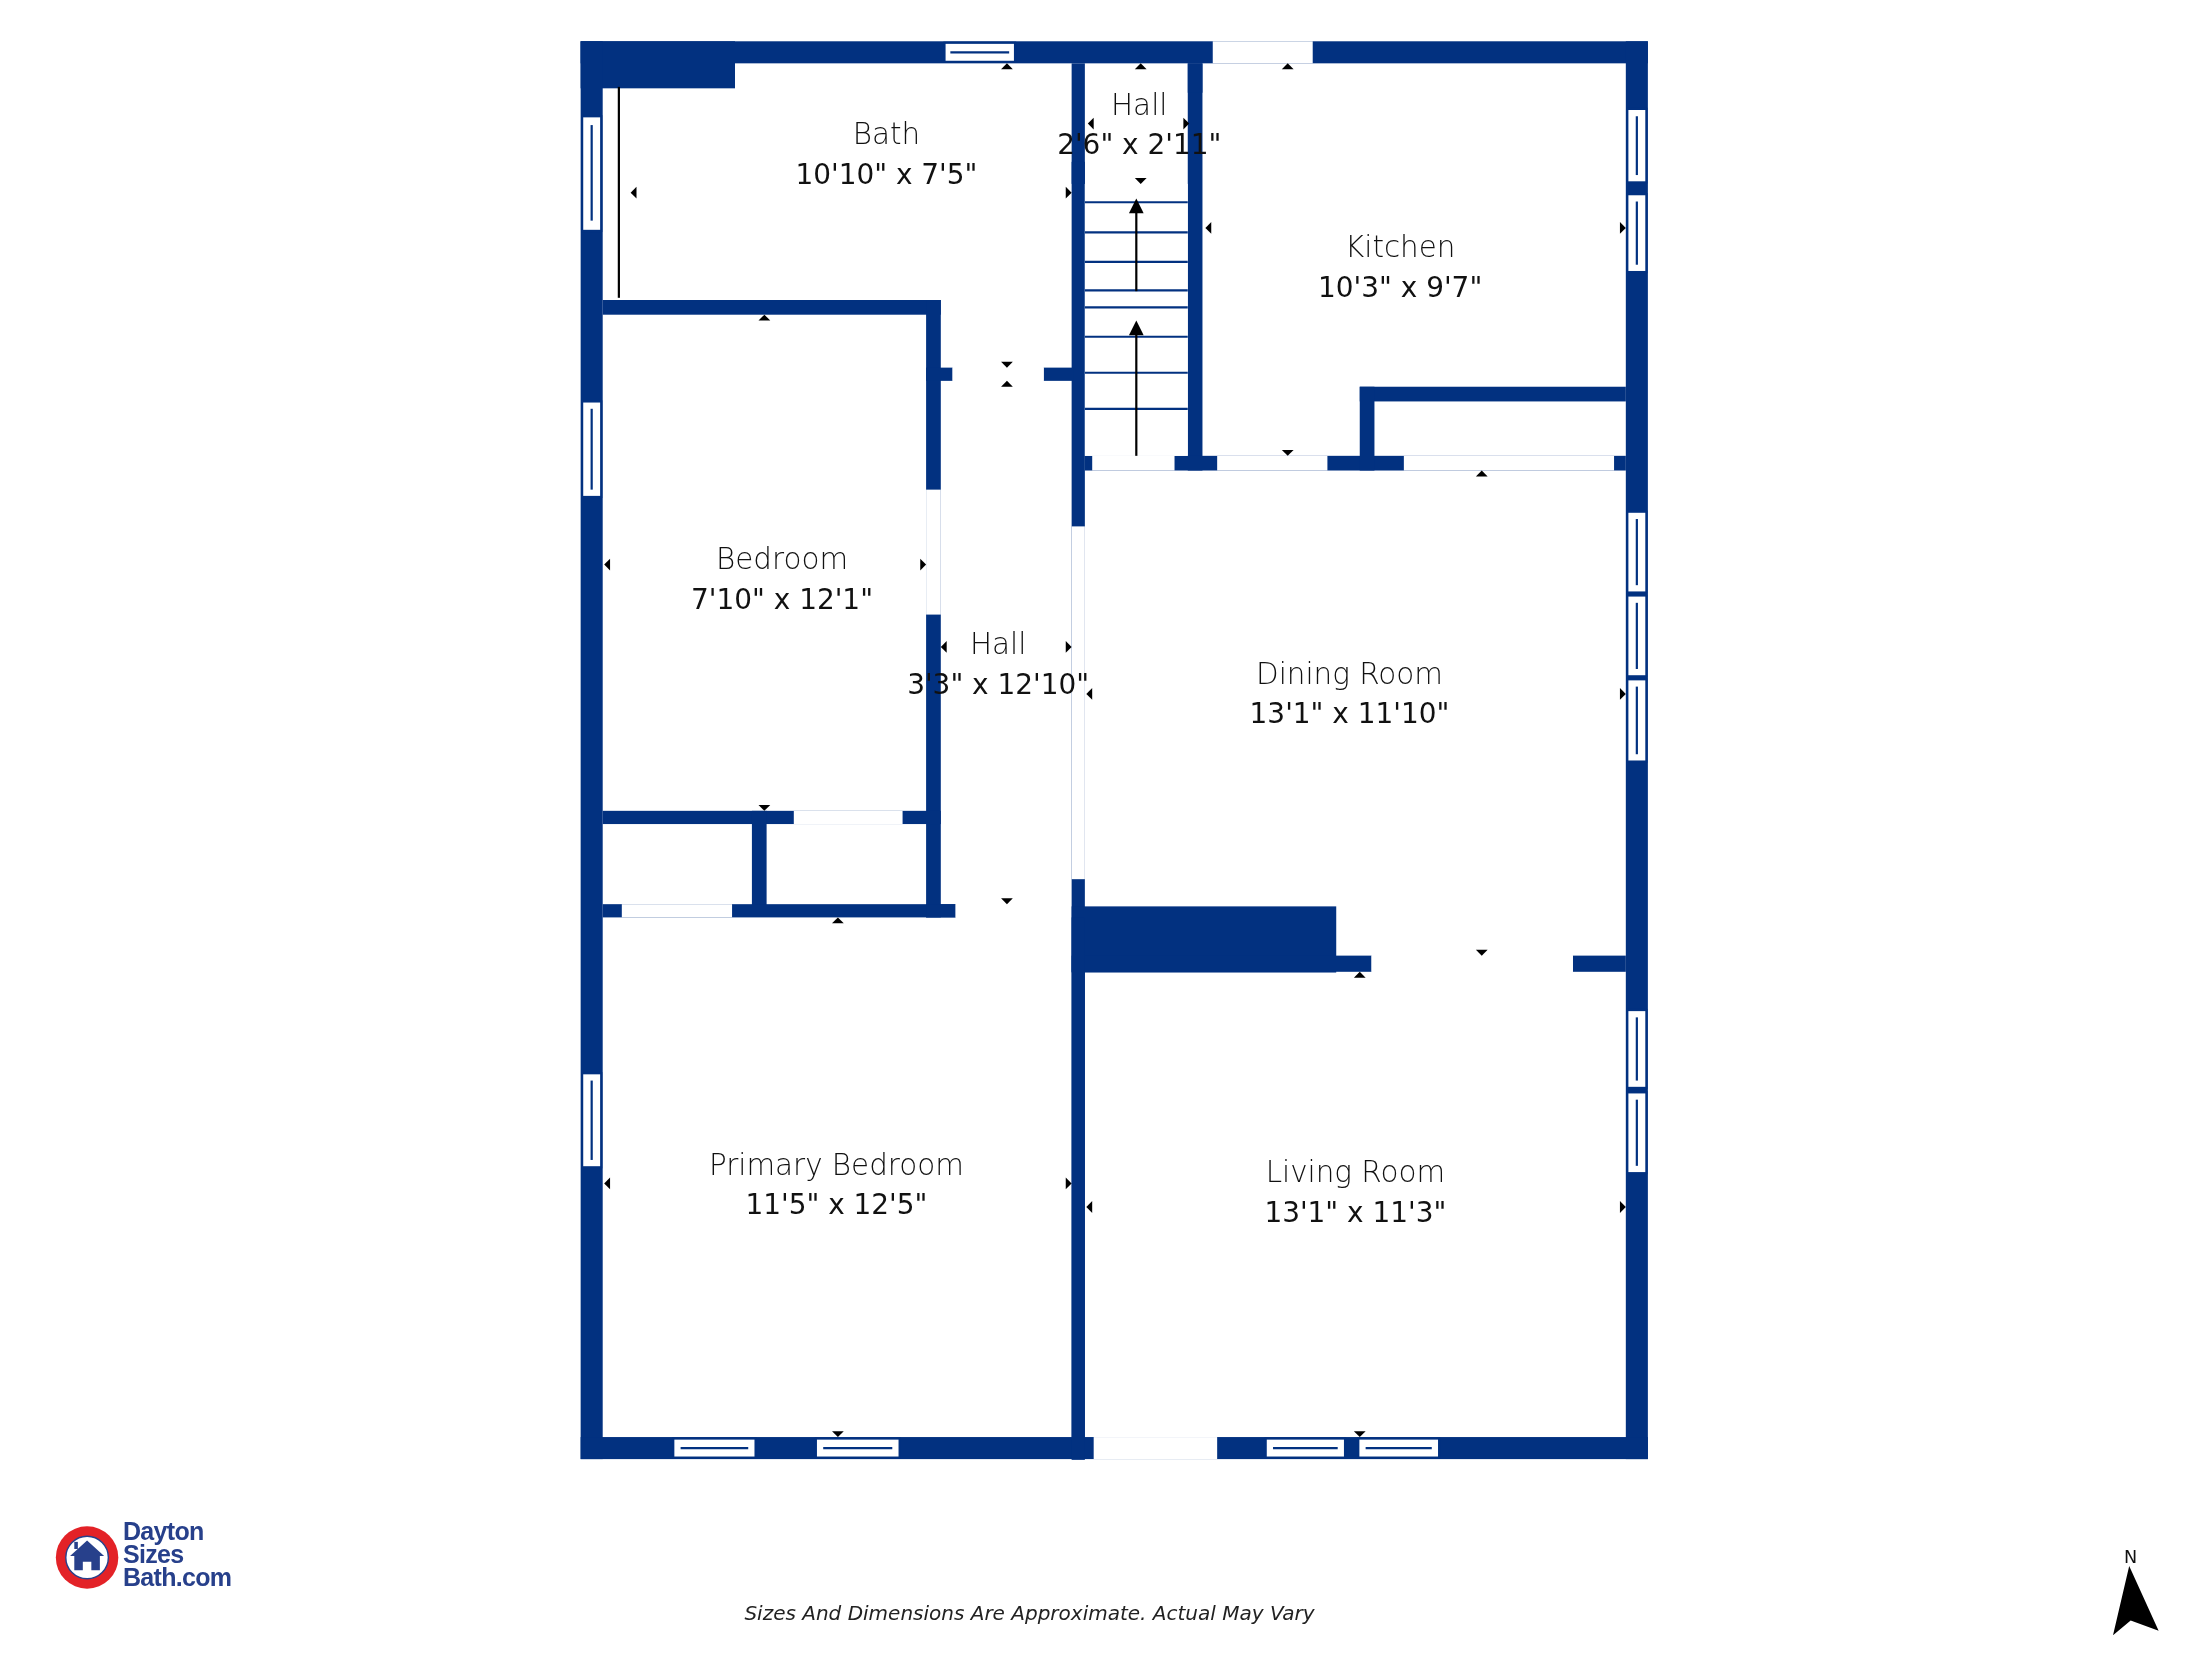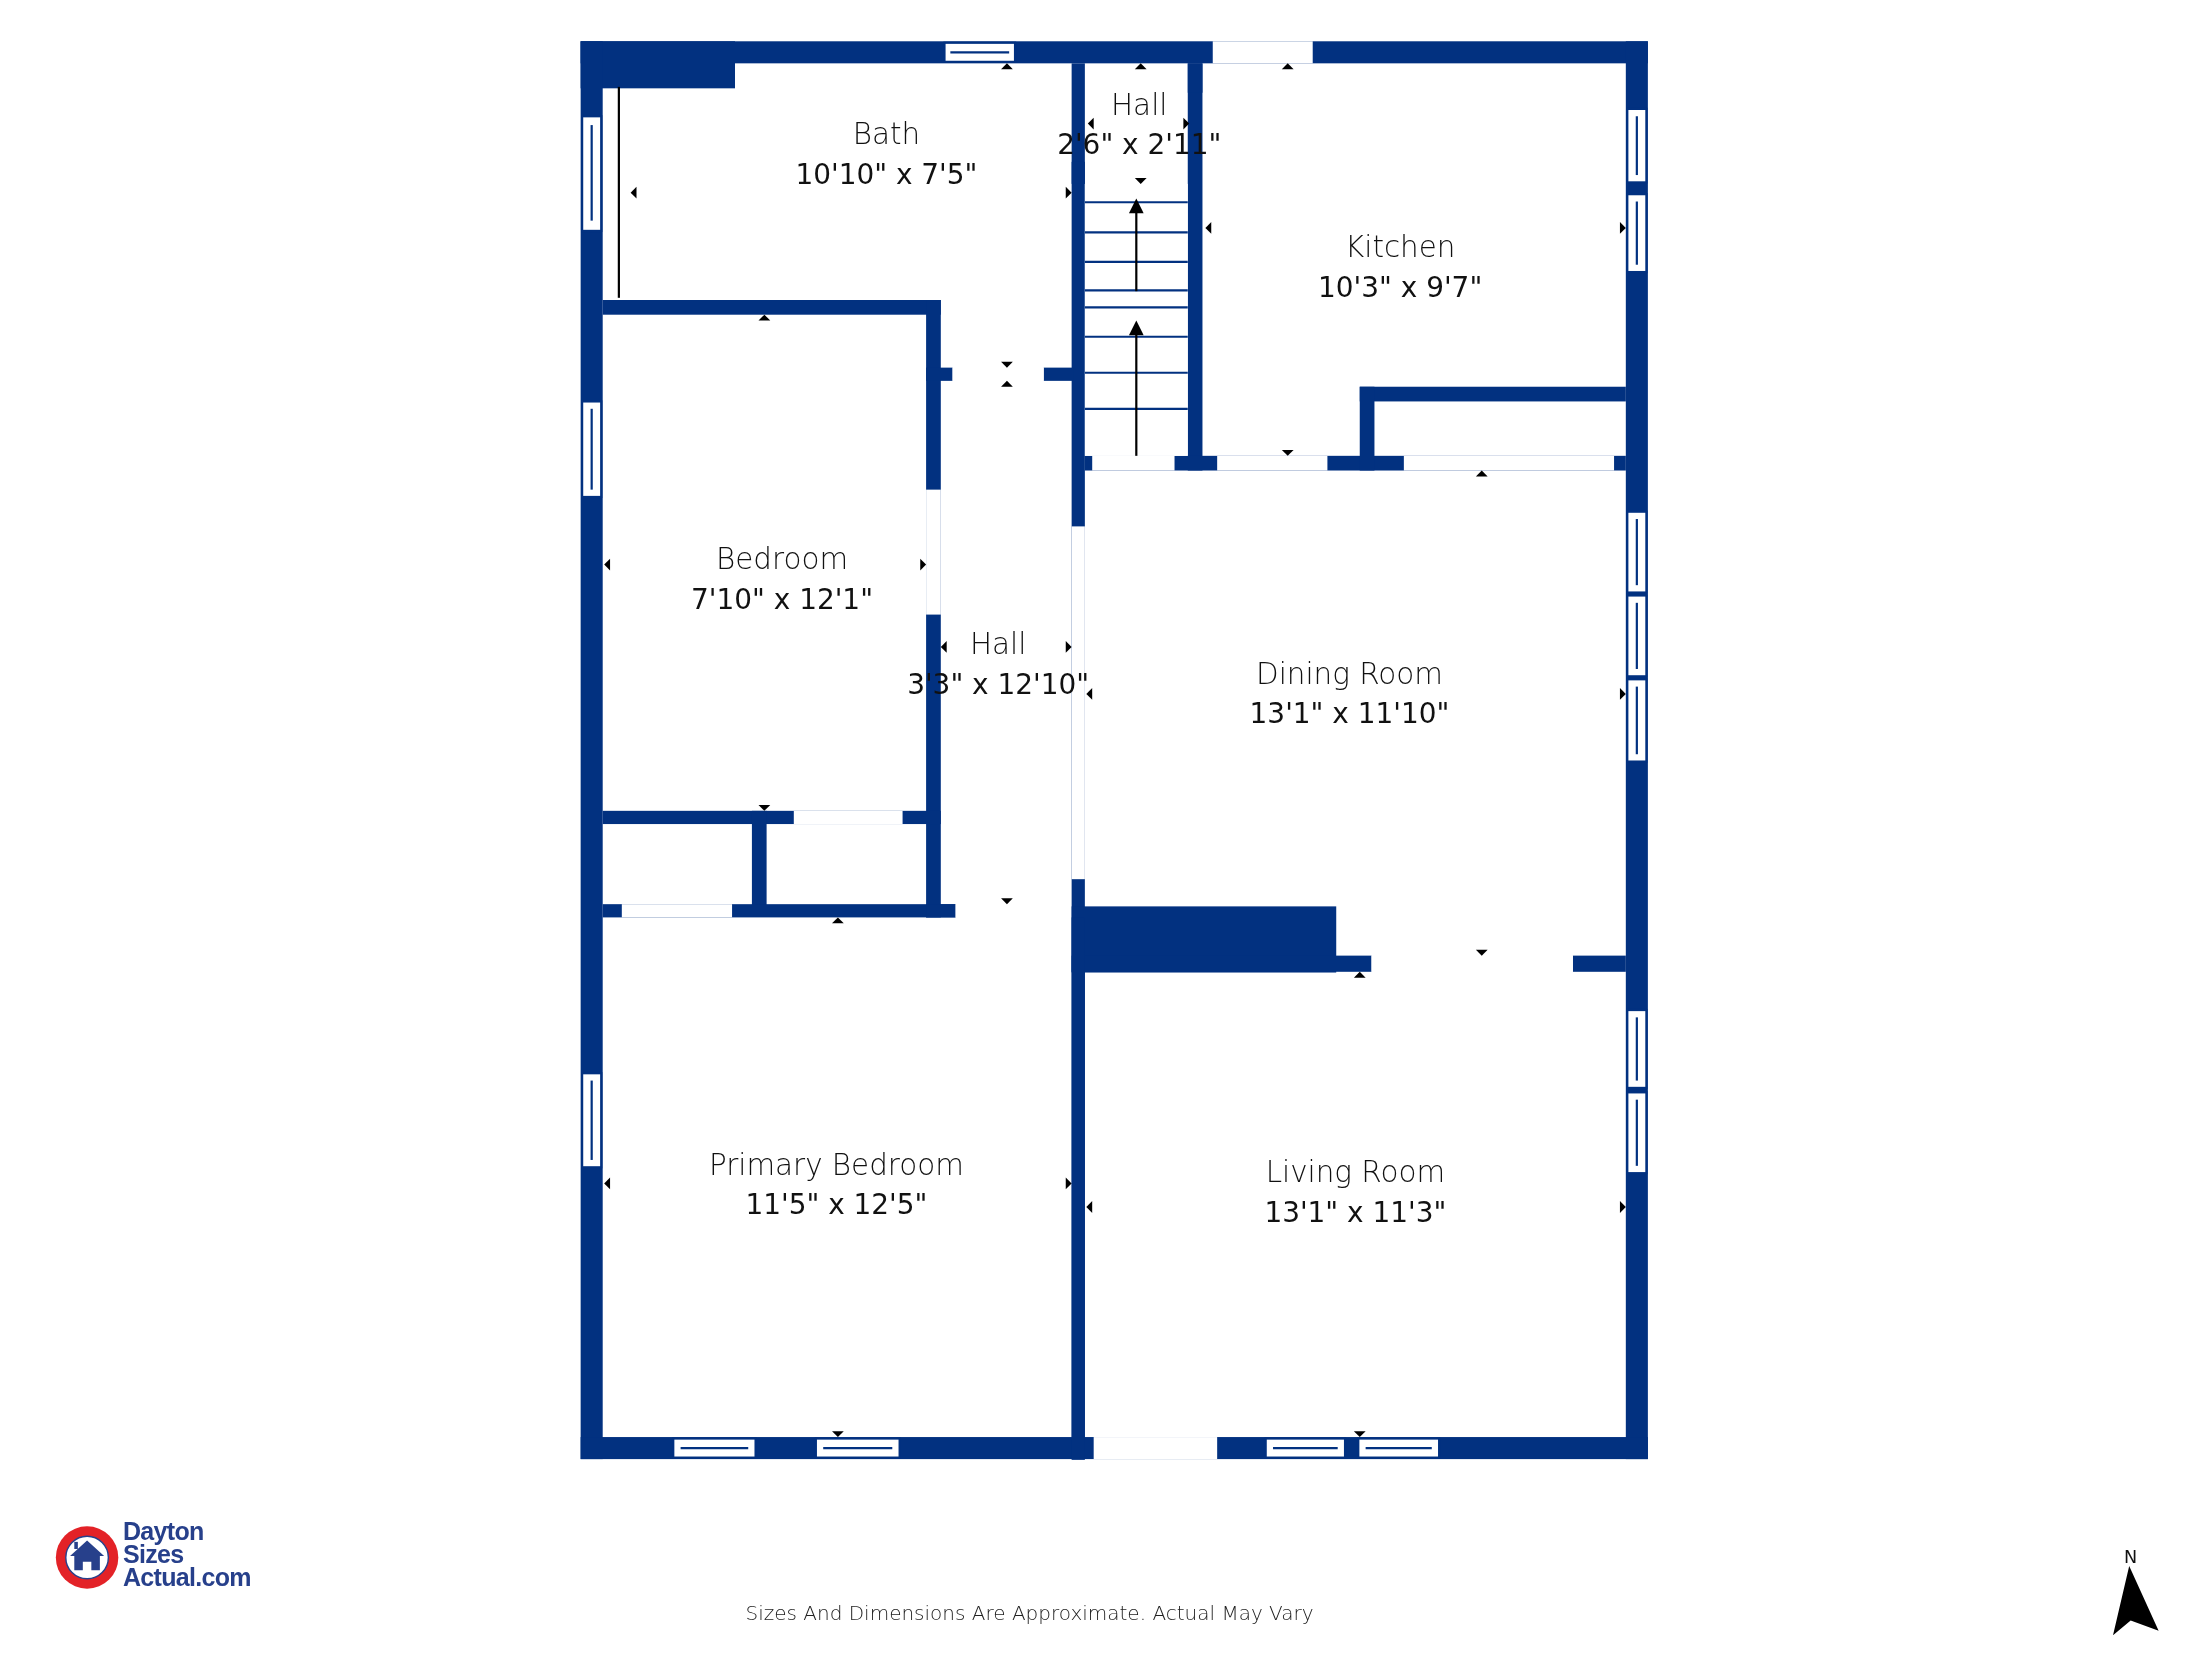--- a/index.html
+++ b/index.html
@@ -9,21 +9,21 @@
   .opening { fill: #ffffff; }
   .win-frame { fill: #ffffff; stroke: #023180; stroke-width: 3; }
   .win-line { stroke: #023180; stroke-width: 3; }
   .stair-line { stroke: #023180; stroke-width: 3; }
   .arrow-line { stroke: #000; stroke-width: 3; }
   .marker { fill: #000; }
   .room-label { font-family: "DejaVu Sans", sans-serif; font-size: 40px; fill: #111; text-anchor: middle; font-weight: 300; }
   .room-dim { font-family: "DejaVu Sans", sans-serif; font-size: 38px; fill: #111; text-anchor: middle; }
   .logo { position: absolute; left: 53px; top: 1522px; width: 235px; height: 74px; }
   .logo-text { position: absolute; left: 123px; top: 1520px; font-family: "Liberation Sans", sans-serif; font-weight: bold; color: #27408b; font-size: 25px; line-height: 23px; letter-spacing: -0.7px; }
-  .disclaimer { position: absolute; left: 0; width: 2059px; top: 1601px; text-align: center; font-family: "DejaVu Sans", sans-serif; font-size: 20px; color: #222; font-weight: 300; }
+  .disclaimer { position: absolute; left: 0; width: 2059px; top: 1601px; text-align: center; font-family: "DejaVu Sans", sans-serif; font-size: 20px; color: #222; font-weight: 300; font-style: italic; }
   .north { position: absolute; left: 2110px; top: 1544px; width: 59px; height: 103px; }
   .north-label { position: absolute; left: 2124px; top: 1547px; font-family: "DejaVu Sans", sans-serif; font-size: 17.6px; color: #111; }
 </style>
 </head>
 <body>
 
 <svg id="plan" viewBox="0 0 3000 2250" xmlns="http://www.w3.org/2000/svg">
 
   <g>
 
@@ -250,21 +250,21 @@
   <circle cx="48" cy="50" r="44" fill="#e32227"></circle>
   <circle cx="48" cy="50" r="30" fill="#ffffff" stroke="#27408b" stroke-width="2"></circle>
   <g>
     <polygon points="48,26 24,48 30,48 30,68 42,68 42,56 54,56 54,68 66,68 66,48 72,48" fill="#27408b"></polygon>
     <rect x="30" y="28" width="5" height="10" fill="#27408b"></rect>
   </g>
 </svg>
 <div class="logo-text">
   <div>Dayton</div>
   <div>Sizes</div>
-  <div>Actual.com</div>
+  <div>Bath.com</div>
 </div>
 
 <div class="disclaimer">Sizes And Dimensions Are Approximate. Actual May Vary</div>
 
 <div class="north-label">N</div>
 <svg class="north" viewBox="0 0 80 140">
   <polygon points="26,30 4,124 28,104 66,118" fill="#000"></polygon>
 </svg>
 
 

